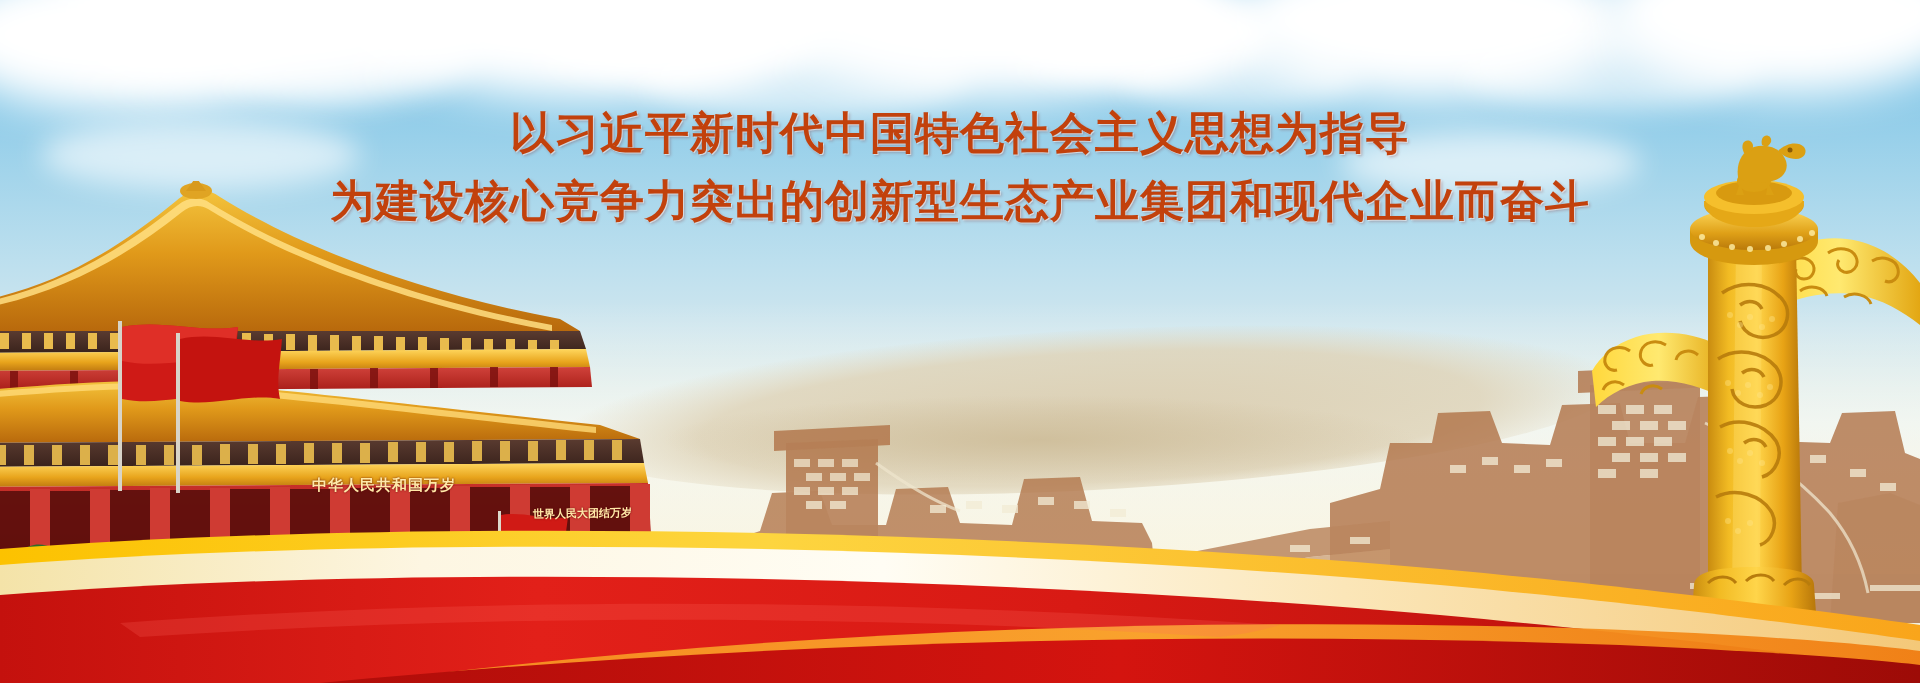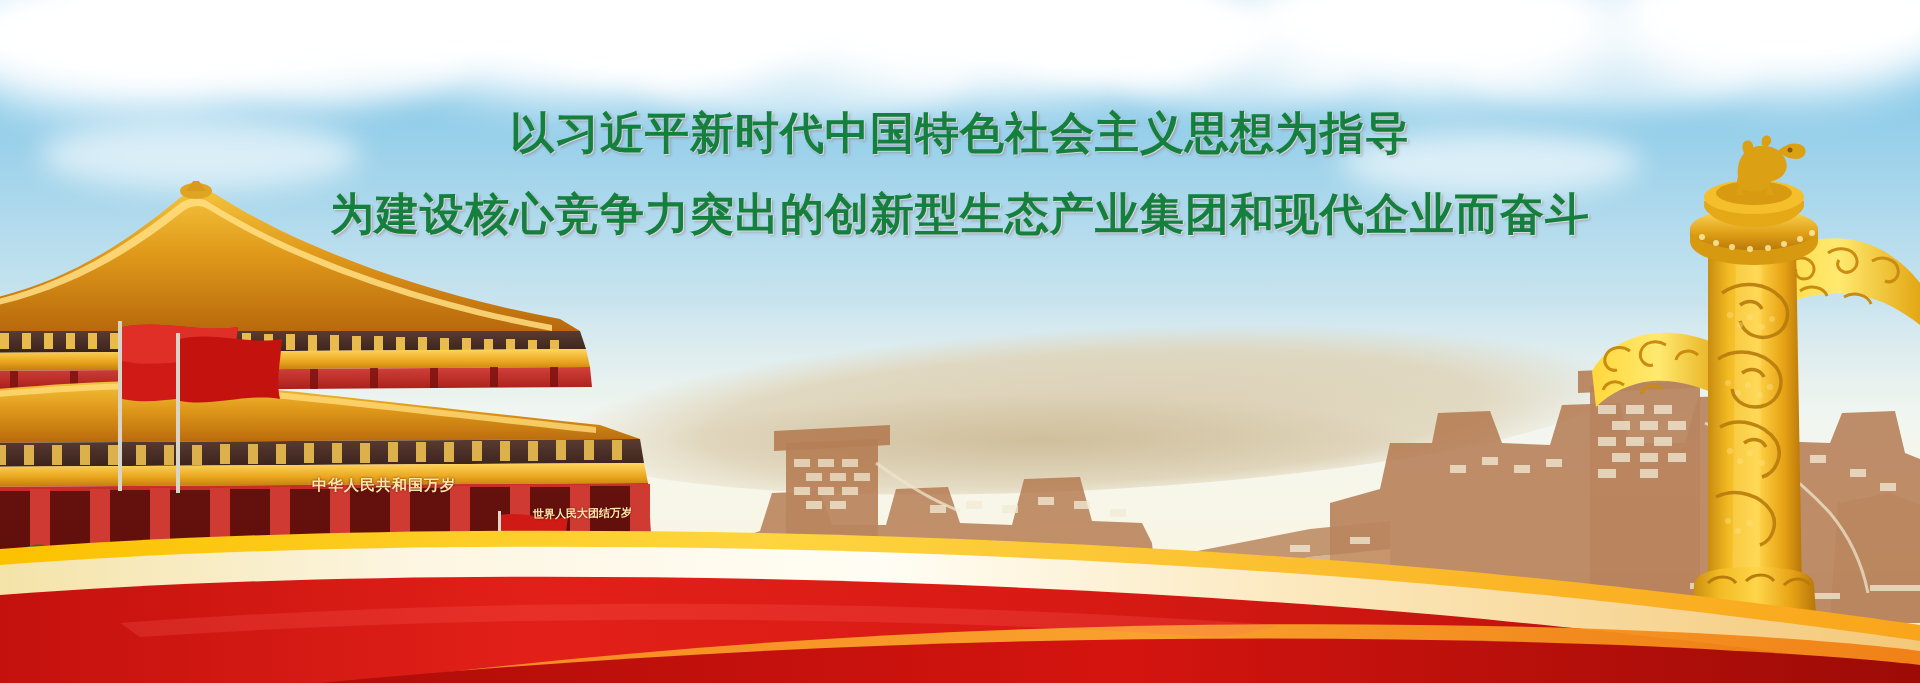--- a/index.html
+++ b/index.html
@@ -77,29 +77,29 @@
   
   .slogan {
     position:absolute; left:0; right:0; top:104px;
     text-align:center;
     z-index:40;
   }
   .slogan .line {
     display:block;
     font-family:"Liberation Sans","DejaVu Sans",sans-serif;
     font-weight:bold;
-    color:#15803d;
+    color:#c2410c;
     letter-spacing:1px;
     text-shadow:
       1px 1px 0 rgba(255,255,255,.55),
       2px 2px 3px rgba(120,20,20,.28);
     white-space:nowrap;
   }
   .slogan .l1 { font-size:44px; line-height:58px; }
-  .slogan .l2 { font-size:44px; line-height:58px; margin-top:23px; }
+  .slogan .l2 { font-size:44px; line-height:58px; margin-top:10px; }
 
   
   .plaque-text {
     position:absolute;
     font-family:"Liberation Sans","DejaVu Sans",sans-serif;
     font-weight:bold;
     color:#ffe9a8;
     white-space:nowrap;
     text-shadow:0 0 2px rgba(90,0,0,.9);
   }

